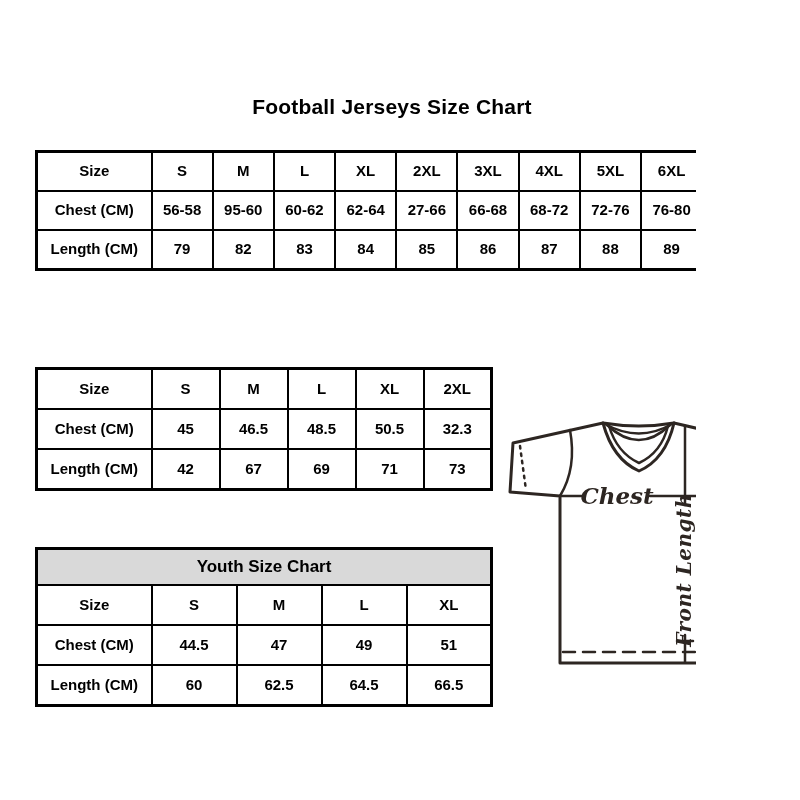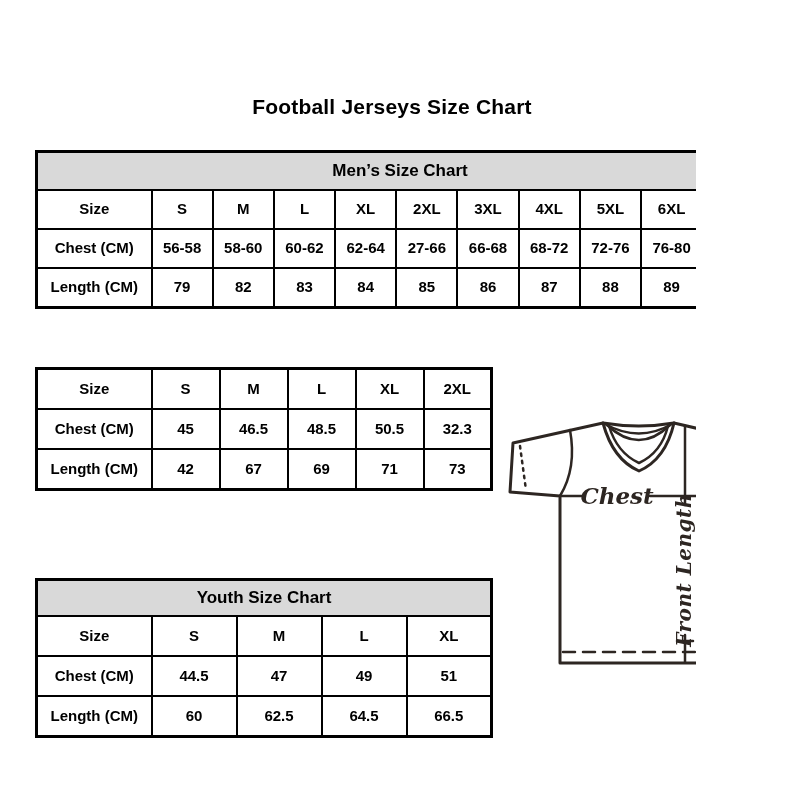--- a/index.html
+++ b/index.html
@@ -9,21 +9,21 @@
          font-size:21px;font-weight:bold;letter-spacing:.2px;}
   table.tbl{position:absolute;border-collapse:collapse;table-layout:fixed;
             border:3px solid #000;background:#fff;}
   .tbl td{border:2px solid #000;text-align:center;vertical-align:middle;
           font-weight:bold;font-size:15px;padding:0;line-height:1.1;}
   .tbl td.band{background:#d9d9d9;font-size:17px;}
   #mens{left:35px;top:150px;width:730px;}
   #mens td.band{height:36px;}
   #mens tr.hdr td,#mens tr.data td{height:37px;}
   #womens{left:35px;top:367px;width:458px;}
-  #youth{left:35px;top:578px;width:458px;}
+  #youth{left:35px;top:547px;width:458px;}
   #womens td.band,#youth td.band{height:34px;}
   #womens tr.hdr td,#womens tr.data td,
   #youth tr.hdr td,#youth tr.data td{height:38px;}
   col.c0{width:115px;}
   .jersey{position:absolute;left:503px;top:413px;}
   .jlabel{font-family:"DejaVu Serif",serif;font-style:italic;font-weight:bold;
           fill:#2d2622;stroke:none;}
   .jl-chest{font-size:23px;}
   .jl-fl{font-size:20px;letter-spacing:.5px;}
 </style>
@@ -42,40 +42,37 @@
         <col>
         <col>
         <col>
         <col>
         <col>
         <col>
         <col>
         <col>
       </colgroup>
     <tbody>
-        <tr>
-      <td class="band" colspan="11">Men’s Size Chart</td>
-    </tr>
     <tr class="hdr">
       <td>Size</td>
       <td>S</td>
       <td>M</td>
       <td>L</td>
       <td>XL</td>
       <td>2XL</td>
       <td>3XL</td>
       <td>4XL</td>
       <td>5XL</td>
       <td>6XL</td>
       <td>7XL</td>
     </tr>
     <tr class="data">
       <td class="rlabel">Chest (CM)</td>
       <td>56-58</td>
-      <td>58-60</td>
+      <td>95-60</td>
       <td>60-62</td>
       <td>62-64</td>
       <td>27-66</td>
       <td>66-68</td>
       <td>68-72</td>
       <td>72-76</td>
       <td>76-80</td>
       <td>80-46</td>
     </tr>
     <tr class="data">

